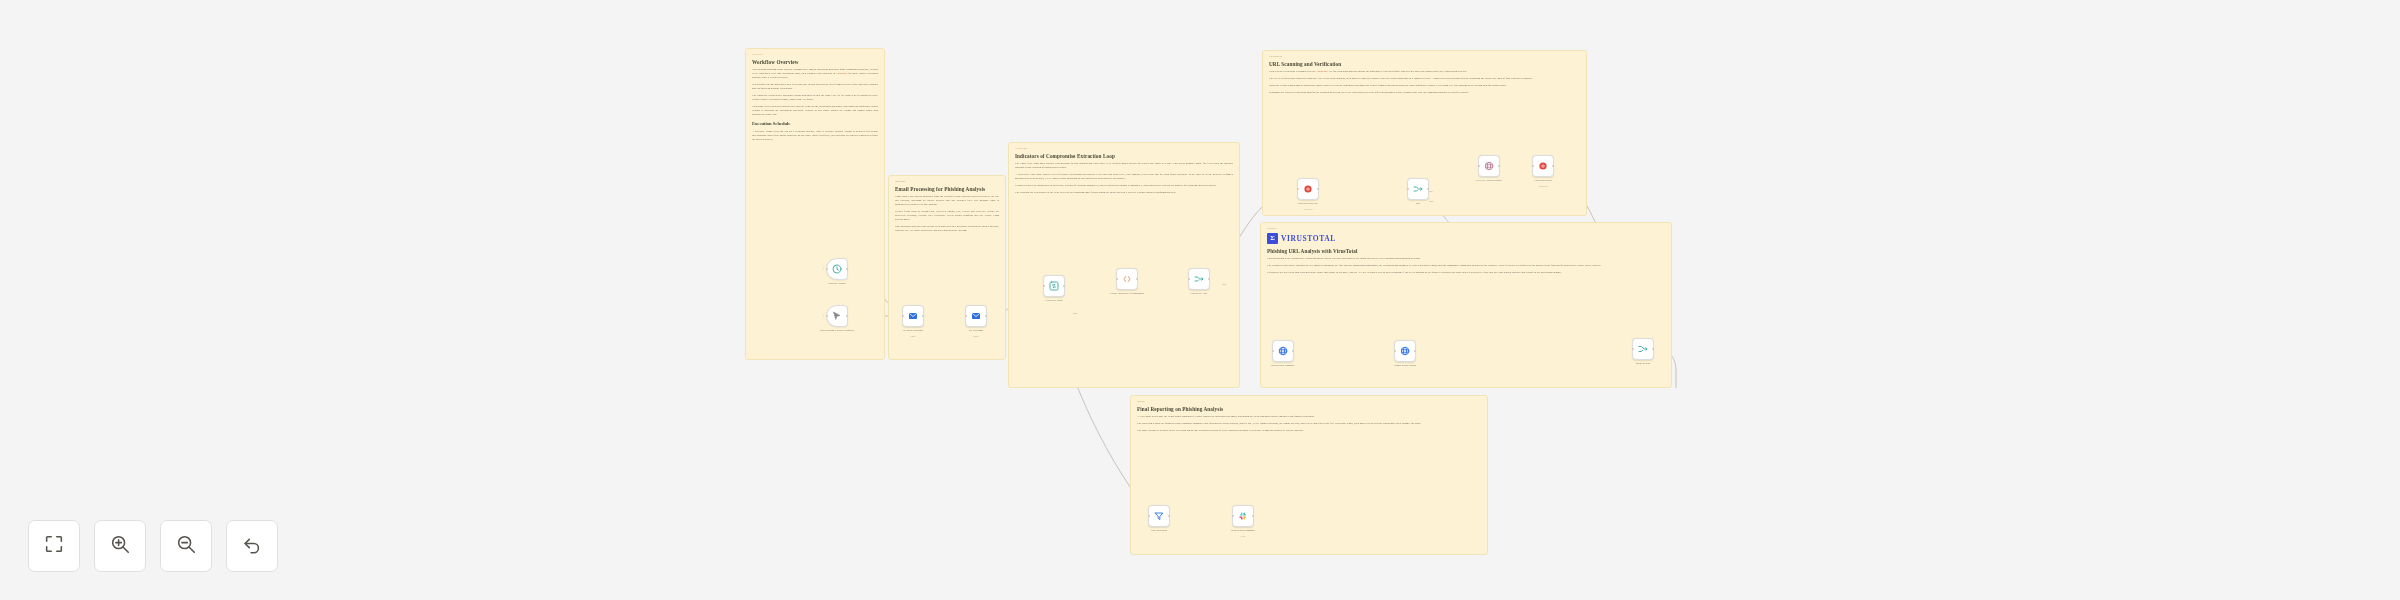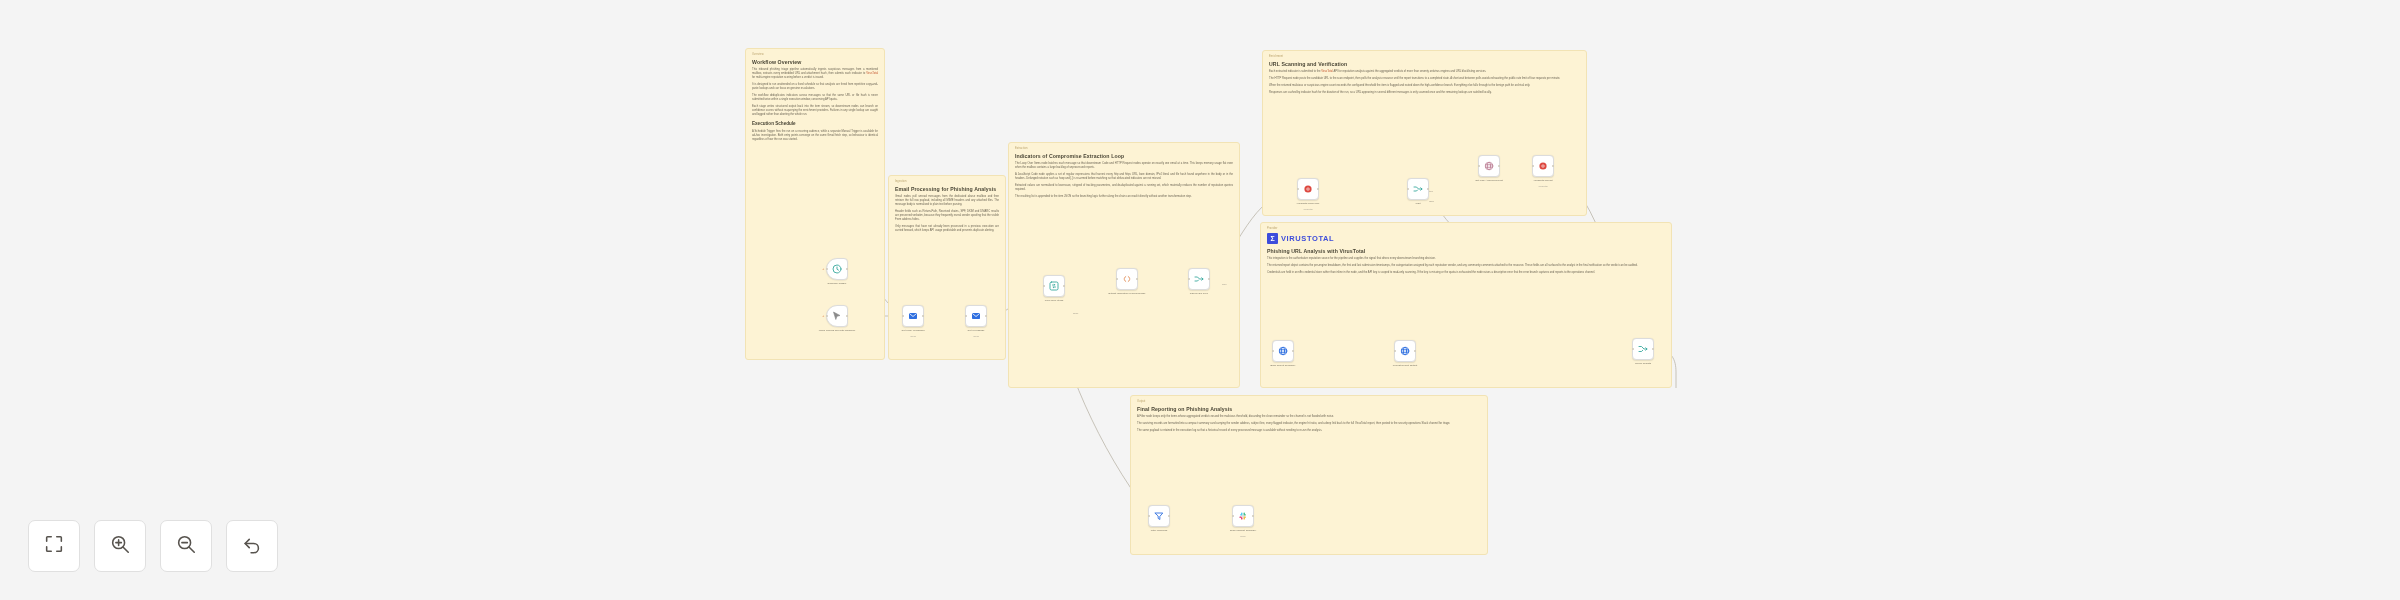--- a/index.html
+++ b/index.html
@@ -7,20 +7,21 @@
     margin: 0; padding: 0;
     width: 2400px; height: 600px;
     overflow: hidden;
     font-family: "Liberation Sans", sans-serif;
     background: #f6f6f6;
   }
   #canvas {
     position: relative;
     width: 2400px; height: 600px;
     background: #f4f4f4;
+    font-family: Liberation Serif, serif;
   }
 
   
   .sticky {
     position: absolute;
     background: #fdf3d4;
     border: 1px solid #f2e3b4;
     border-radius: 3px;
     padding: 5px 6px;
     overflow: hidden;

